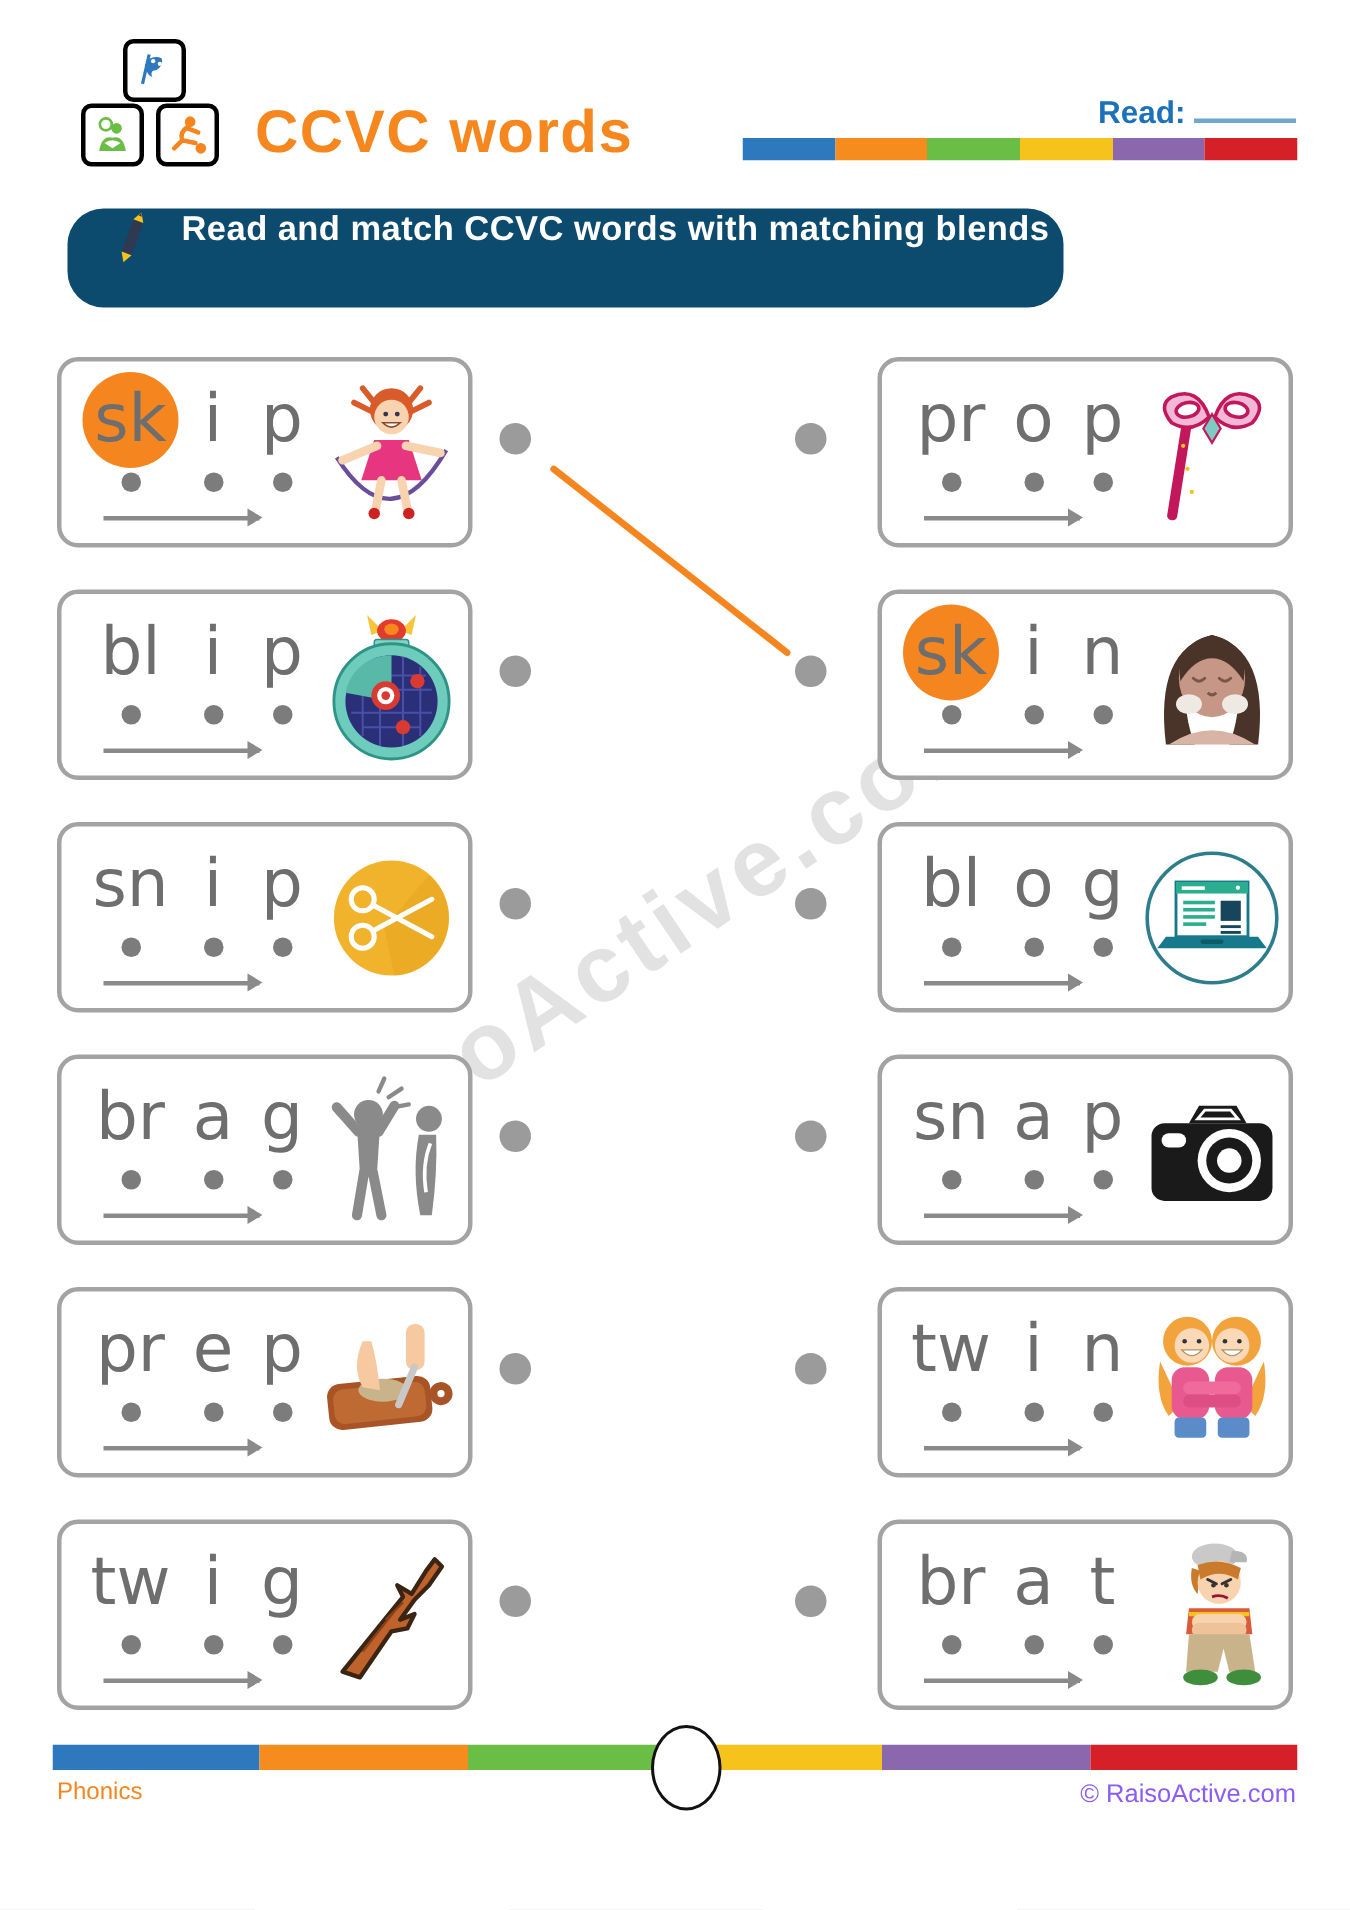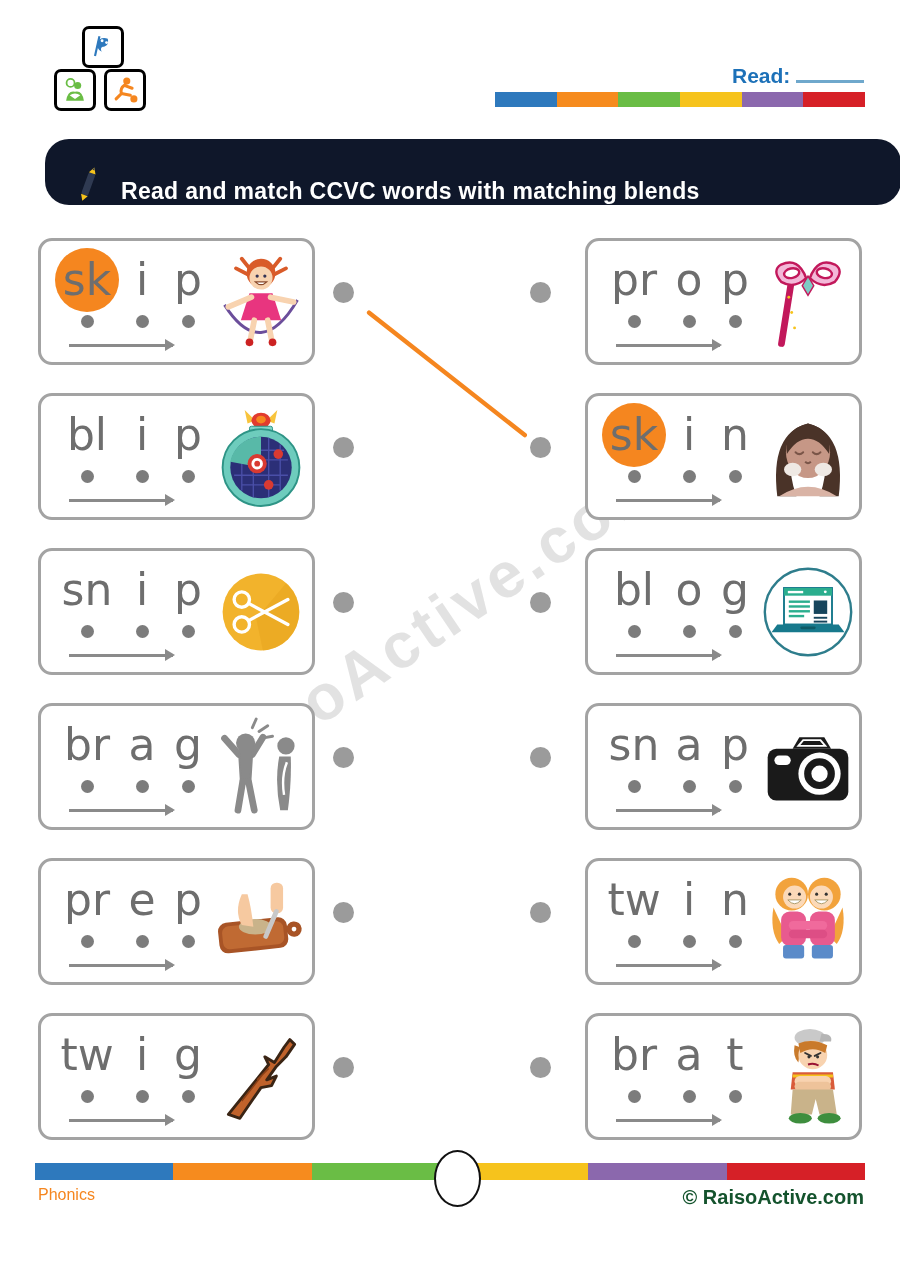--- a/index.html
+++ b/index.html
@@ -21,22 +21,22 @@
     color:#F6871F; letter-spacing:1px;
   }
   .date-wrap { position:absolute; left:732px; top:64px; font-size:21px; font-weight:bold; color:#1D71B8; }
   .date-line { display:inline-block; width:68px; height:0; border-bottom:3px solid #6FA8CC; margin-left:6px; vertical-align:baseline; }
   .rainbow { position:absolute; display:flex; overflow:hidden; }
   .rainbow-top    { left:495px; top:92px;  width:370px; height:15px; }
   .rainbow-bottom { left:35px;  top:1163px; width:830px; height:17px; }
   .rainbow .seg { flex:1 1 0; height:100%; }
   
   .banner {
-    position:absolute; left:45px; top:139px; width:856px; height:66px;
-    background:#0f172a; border-radius:24px; display:flex; align-items:flex-end;
+    position:absolute; left:45px; top:139px; width:664px; height:66px;
+    background:#0c4a6e; border-radius:24px; display:flex; align-items:flex-start;
   }
   .banner .pencil { margin-left:28px; flex:0 0 auto; }
   .banner .txt { color:#ffffff; font-size:23px; font-weight:bold; margin-left:18px; letter-spacing:0.3px; }
   
   .watermark {
     position:absolute; left:40px; top:595px; width:760px; text-align:center;
     transform:rotate(-34deg); font-size:64px; font-weight:600; letter-spacing:4px;
     color:#9a9a9a; opacity:0.28; pointer-events:none; white-space:nowrap;
   }
   
@@ -70,21 +70,21 @@
   .cdot.cdot-left  { left:333px; }
   .cdot.cdot-right { left:530px; }
   
   .overlay { position:absolute; left:0; top:0; pointer-events:none; }
   
   .footer-circle {
     position:absolute; left:434px; top:1150px; width:47px; height:57px;
     background:#fff; border:2px solid #111; border-radius:50%;
   }
   .footer-left  { position:absolute; left:38px;  top:1186px; font-size:16px; font-weight:normal; color:#F5861F; }
-  .footer-right { position:absolute; right:36px; top:1186px; font-size:20px; font-weight:bold; color:#14532d; }
+  .footer-right { position:absolute; right:36px; top:1186px; font-size:17px; font-weight:normal; color:#8b5cf6; }
 </style>
 </head>
 <body>
 
 <div class="page">
 
   <div class="logo">
     <div class="sq sq-blue">
       <svg viewBox="0 0 36 36" width="32" height="32">
         <path d="M20 8 a9 8 0 1 0 0 16 c-3-2-3-5 0-6 a9 8 0 0 0 0-10 z" fill="#2E79BD" transform="rotate(25 20 16)"></path>
@@ -104,20 +104,21 @@
     </div>
     <div class="sq sq-orange">
       <svg viewBox="0 0 36 36" width="32" height="32">
         <circle cx="20" cy="8" r="4" fill="#F5861F"></circle>
         <path d="M18 12 Q12 16 14 22 L8 28 M14 22 L24 24 M18 13 L26 16" stroke="#F5861F" stroke-width="3.4" fill="none" stroke-linecap="round"></path>
         <circle cx="28" cy="28" r="4" fill="#F5861F"></circle>
       </svg>
     </div>
   </div>
 
+  <h1 class="page-title">CCVC words</h1>
 
   <div class="date-wrap">
     <span>Read:</span><span class="date-line"></span>
   </div>
 
   <div class="rainbow rainbow-top" id="rainbow-top">
       <div class="seg" style="background: rgb(46, 121, 189);"></div>
       <div class="seg" style="background: rgb(246, 139, 30);"></div>
       <div class="seg" style="background: rgb(106, 189, 69);"></div>
       <div class="seg" style="background: rgb(246, 195, 28);"></div>

